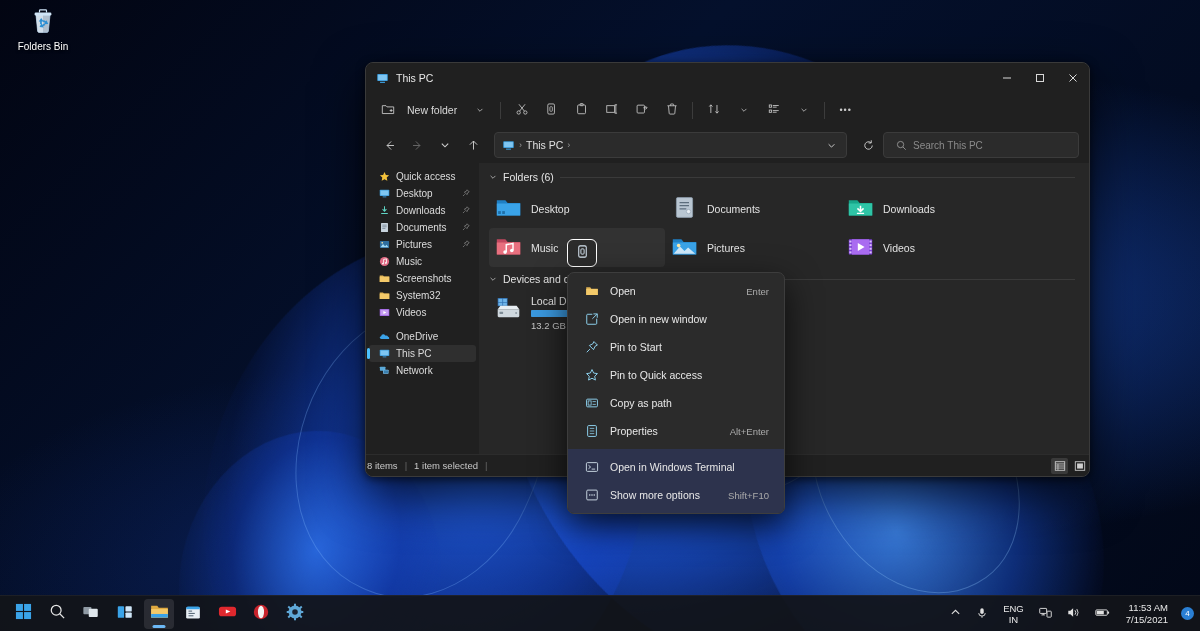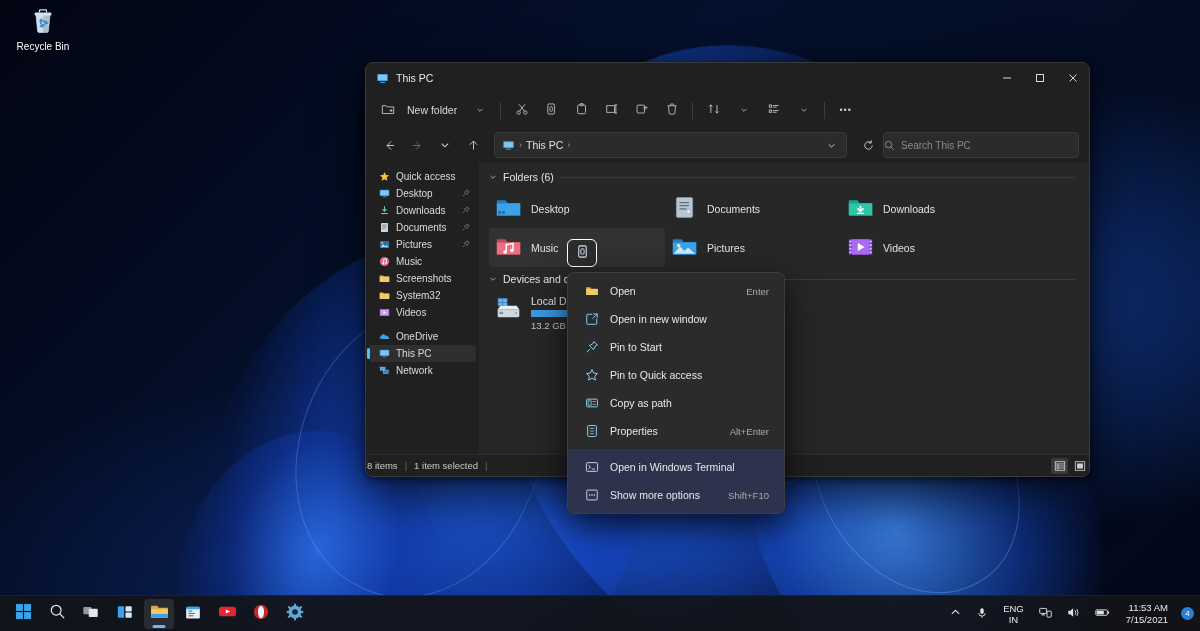--- a/index.html
+++ b/index.html
@@ -108,21 +108,21 @@
     background: #2b2b2b; border: 1px solid #3b3b3b; border-radius: 4px;
     display: flex; align-items: center; padding: 0 4px 0 7px; gap: 4px;
     font-size: 10.5px; color: #e0e0e0;
   }
   #breadcrumb .crumb-sep { color: #9a9a9a; font-size: 9px; }
   #breadcrumb .bc-right { margin-left: auto; display: flex; align-items: center; gap: 2px; }
   .bc-icon-btn { width: 22px; height: 22px; display:flex; align-items:center; justify-content:center;
                  border-radius:3px; color:#c8c8c8; font-size:9px; cursor: default; }
   #searchbox {
     width: 196px; height: 26px; background: #2b2b2b; border: 1px solid #3b3b3b;
-    border-radius: 4px; display: flex; align-items: center; padding: 0 0; gap: 6px;
+    border-radius: 4px; display: flex; align-items: center; padding: 0 12px; gap: 6px;
   }
   #searchbox input {
     flex: 1; background: transparent; border: 0; outline: none;
     color: #d8d8d8; font-size: 10px; font-family: "Liberation Sans", sans-serif;
   }
   #searchbox input::placeholder { color: #8b8b8b; }
 
   
   #ex-body { flex: 1 1 auto; display: flex; min-height: 0; background: #272727; }
 
@@ -252,21 +252,21 @@
       <path d="M8 9 L9.6 25 Q9.7 26.4 11 26.4 L15 26.4 L15 9 Z" fill="rgba(232,243,253,0.6)"></path>
       <rect x="6.6" y="6.6" width="16.8" height="2.8" rx="1.2" fill="#cfe4f6"></rect>
       <path d="M11.5 6.4 L11.5 4.6 Q11.5 3.8 12.3 3.8 L17.7 3.8 Q18.5 3.8 18.5 4.6 L18.5 6.4" fill="none" stroke="#cfe4f6" stroke-width="1.2"></path>
       <g transform="translate(15,17)">
         <path d="M-4.2,-1.6 L-1.8,-5 L0.6,-1.6 L-1.2,-1.6 L-1.2,1 L-2.9,1 L-2.9,-1.6 Z" fill="#2c8fd4" transform="rotate(0)"></path>
         <path d="M-4.2,-1.6 L-1.8,-5 L0.6,-1.6 L-1.2,-1.6 L-1.2,1 L-2.9,1 L-2.9,-1.6 Z" fill="#2c8fd4" transform="rotate(120)"></path>
         <path d="M-4.2,-1.6 L-1.8,-5 L0.6,-1.6 L-1.2,-1.6 L-1.2,1 L-2.9,1 L-2.9,-1.6 Z" fill="#2c8fd4" transform="rotate(240)"></path>
       </g>
     </svg>
   </span>
-  <span class="rb-label">Recycle Bin</span>
+  <span class="rb-label">Folders Bin</span>
 </div>
 
 <div id="explorer">
 
   <div id="titlebar">
     <span class="tb-icon">
       <svg width="13" height="13" viewBox="0 0 16 16">
         <rect x="1.5" y="2.5" width="13" height="8.6" rx="1" fill="#3a9ad9"></rect>
         <rect x="2.6" y="3.5" width="10.8" height="6.6" fill="#7fc6f2"></rect>
         <rect x="5" y="12" width="6" height="1.5" fill="#3a9ad9"></rect>

